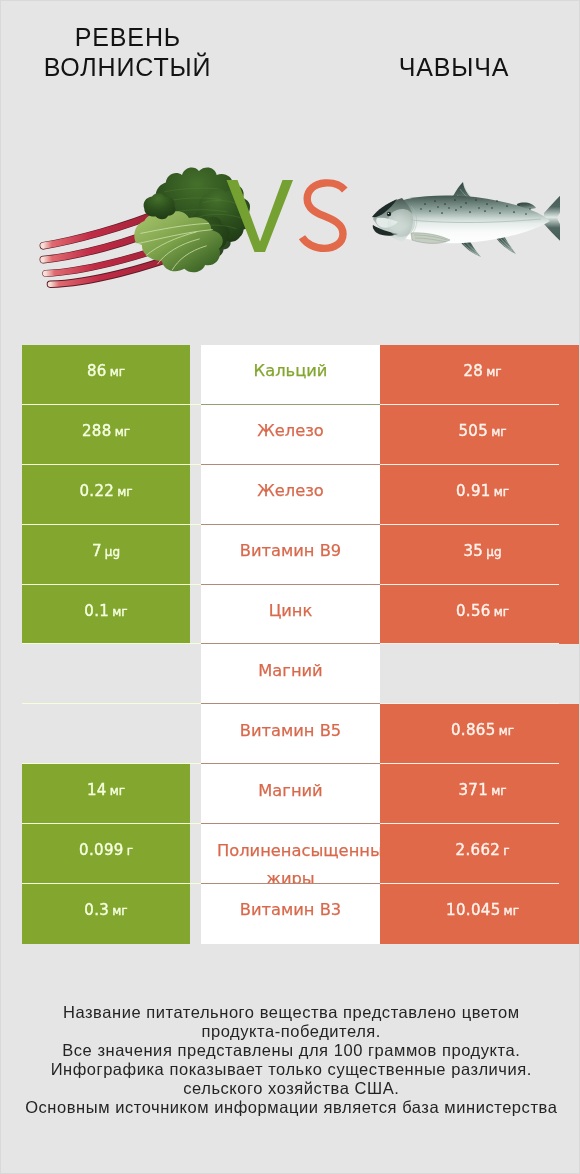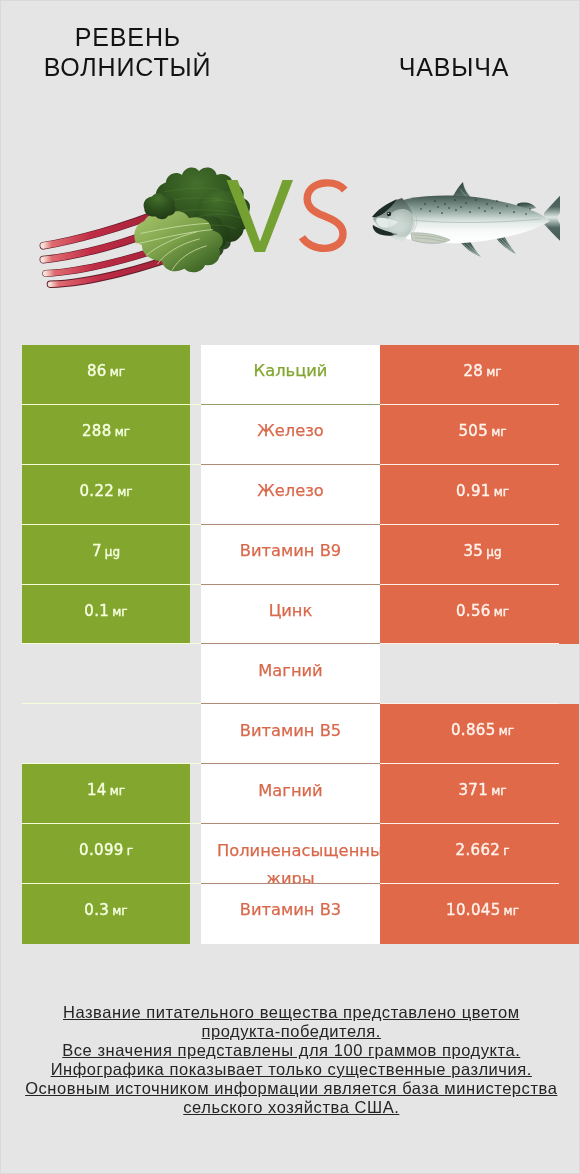--- a/index.html
+++ b/index.html
@@ -31,21 +31,21 @@
   .lbl.green{color:#82a62e;-webkit-text-stroke:.25px #82a62e;}
   .lbl.orange{color:#d9694c;-webkit-text-stroke:.25px #d9694c;}
   .lbl.two{position:relative;display:block;width:179px;height:42px;margin-top:22px;}
   .lbl.two .l1{position:absolute;left:16px;top:0;white-space:nowrap;}
   .lbl.two .l2{position:absolute;left:0;top:28px;width:179px;text-align:center;}
   .sepmid{position:absolute;left:179px;width:179px;height:1px;bottom:0;}
   .seplt{position:absolute;left:0;width:179px;height:1px;bottom:0;background:#f3ffd6;}
   .seprt{position:absolute;left:358px;width:179px;height:1px;bottom:0;background:#fff0e6;}
 
   
-  .foot{position:absolute;left:0;top:1002px;width:580px;text-align:center;color:#242424;font-family:"Liberation Sans",sans-serif;font-size:16.5px;line-height:19px;font-weight:400;letter-spacing:.55px;text-indent:.55px;text-decoration:underline;}
+  .foot{position:absolute;left:0;top:1002px;width:580px;text-align:center;color:#242424;font-family:"Liberation Sans",sans-serif;font-size:16.5px;line-height:19px;font-weight:400;letter-spacing:.55px;text-indent:.55px;}
   .foot div{white-space:nowrap;}
 </style>
 </head>
 <body>
 
 <div class="page">
 
   <div class="title left">РЕВЕНЬ ВОЛНИСТЫЙ</div>
   <div class="title right">ЧАВЫЧА</div>
 
@@ -401,16 +401,16 @@
           <span class="val">10.045<span class="u">мг</span></span>
         </div>
       </div>
     </div>
 
   <div class="foot">
       <div>Название питательного вещества представлено цветом</div>
       <div>продукта-победителя.</div>
       <div>Все значения представлены для 100 граммов продукта.</div>
       <div>Инфографика показывает только существенные различия.</div>
+      <div>сельского хозяйства США.</div>
       <div>Основным источником информации является база министерства</div>
-      <div>сельского хозяйства США.</div>
     </div>
 </div>
 
 </body></html>

